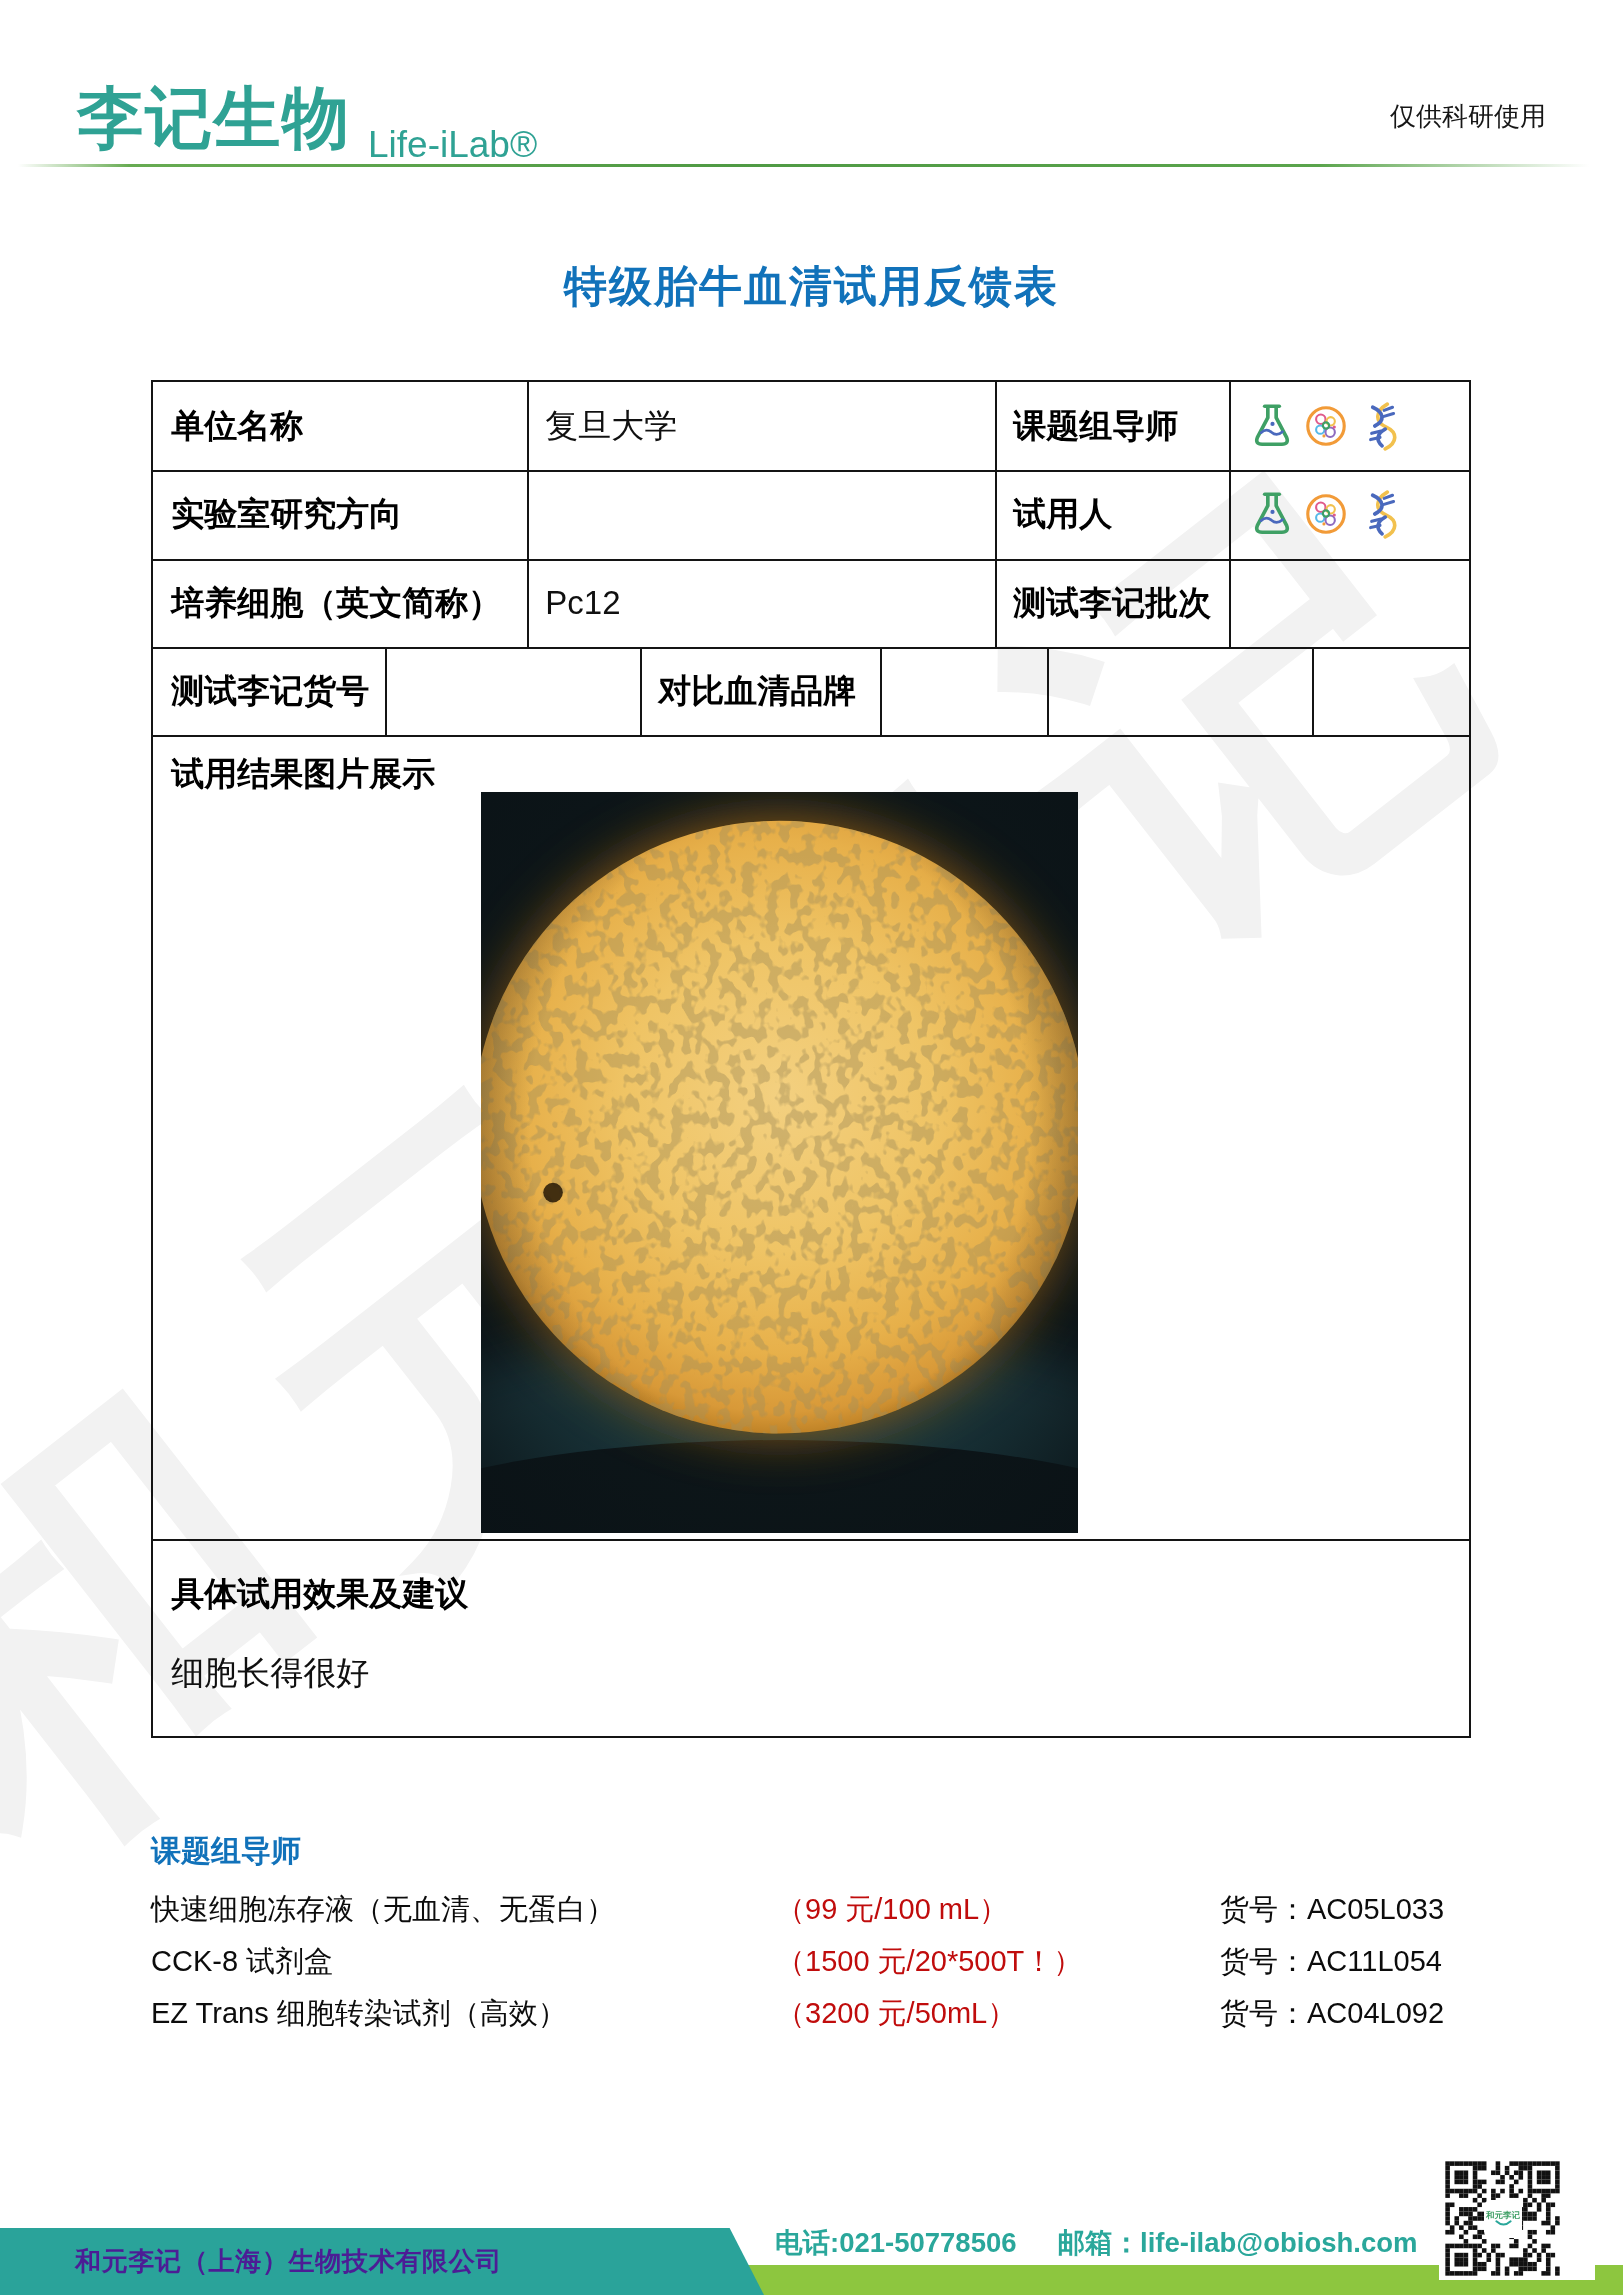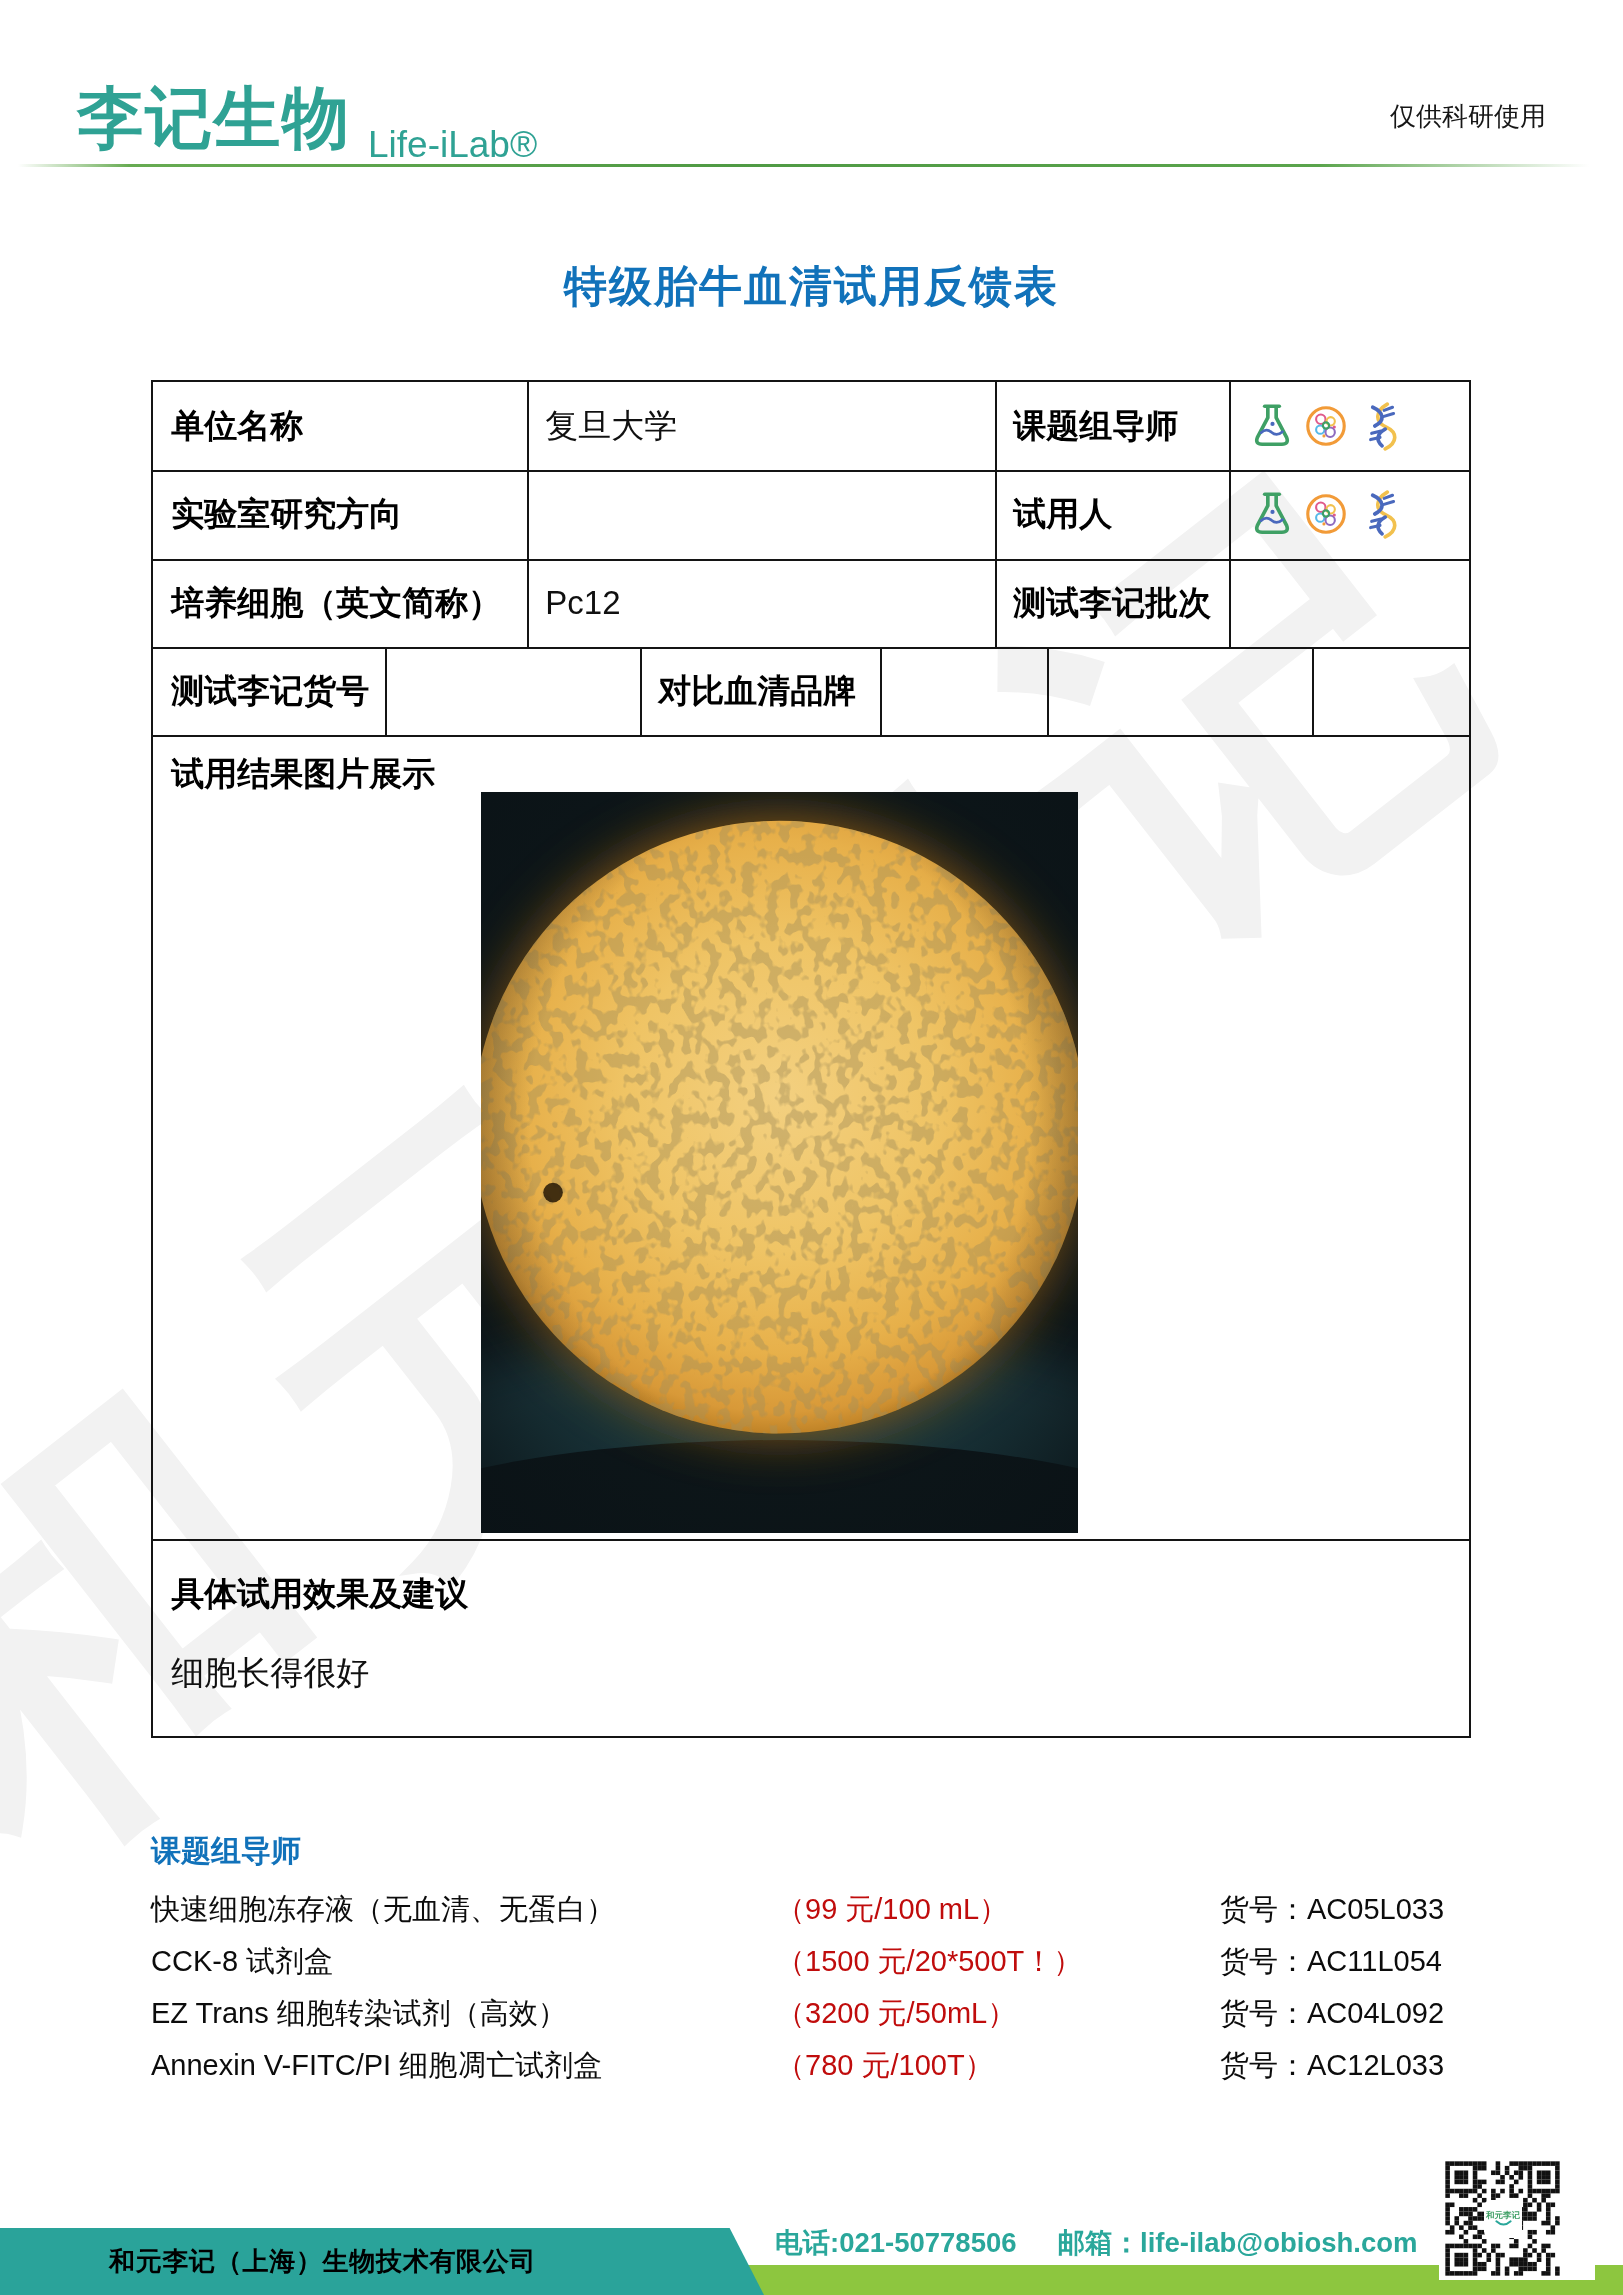--- a/index.html
+++ b/index.html
@@ -43,21 +43,21 @@
   #product-rows{position:absolute;left:151px;top:1883px;width:1320px;z-index:2;}
   .prow{position:relative;height:52px;line-height:52px;font-size:29px;}
   .prow .pname{position:absolute;left:0;color:#0c0c0c;white-space:nowrap;}
   .prow .pprice{position:absolute;left:625px;color:#c00c0c;white-space:nowrap;}
   .prow .psku{position:absolute;left:1069px;color:#0c0c0c;white-space:nowrap;}
 
   
   #footer-green-bar{left:720px;top:2265px;width:904px;height:31px;background:#8dc63f;z-index:3;}
   #footer-trapezoid{left:0;top:2228px;width:764px;height:67px;background:#2aa39a;
     clip-path:polygon(0 0,95.5% 0,100% 100%,0 100%);display:flex;align-items:center;z-index:4;}
-  #footer-company{padding-left:101px;color:#000000;font-size:26px;font-weight:600;letter-spacing:0.7px;margin-left:8px;}
+  #footer-company{padding-left:75px;color:#4c1d95;font-size:26px;font-weight:600;letter-spacing:0.7px;}
   #footer-contact{left:775px;top:2224px;height:37px;display:flex;align-items:center;gap:41px;
     font-size:27.5px;font-weight:600;color:#2aa79b;z-index:4;white-space:nowrap;}
   #qr-pad{left:1439px;top:2153px;width:156px;height:127px;background:#fff;z-index:5;}
   #qr-code{left:1445px;top:2161px;width:115px;height:115px;z-index:6;}
   #qr-logo{left:1484px;top:2200px;width:38px;height:38px;background:#fff;border-radius:6.5px;
     z-index:7;display:flex;flex-direction:column;align-items:center;justify-content:center;}
   #qr-logo-text{font-size:8.5px;font-weight:bold;color:#3fa065;letter-spacing:0;line-height:9.2px;}
 
   #scope-photo{position:absolute;left:328px;top:410px;width:597px;height:741px;}
   #hidden-symbols{position:absolute;width:0;height:0;overflow:hidden;}
@@ -266,25 +266,20 @@
       </div>
       <div class="prow">
         <span class="pname">CCK-8 试剂盒</span>
         <span class="pprice">（1500 元/20*500T！）</span>
         <span class="psku">货号：AC11L054</span>
       </div>
       <div class="prow">
         <span class="pname">EZ Trans 细胞转染试剂（高效）</span>
         <span class="pprice">（3200 元/50mL）</span>
         <span class="psku">货号：AC04L092</span>
-      </div>
-      <div class="prow">
-        <span class="pname">Annexin V-FITC/PI 细胞凋亡试剂盒</span>
-        <span class="pprice">（780 元/100T）</span>
-        <span class="psku">货号：AC12L033</span>
       </div>
     </div>
 
   <div class="abs" id="footer-green-bar"></div>
   <div class="abs" id="footer-trapezoid">
     <span id="footer-company">和元李记（上海）生物技术有限公司</span>
   </div>
   <div class="abs" id="footer-contact">
     <span>电话:021-50778506</span>
     <span>邮箱：life-ilab@obiosh.com</span>

